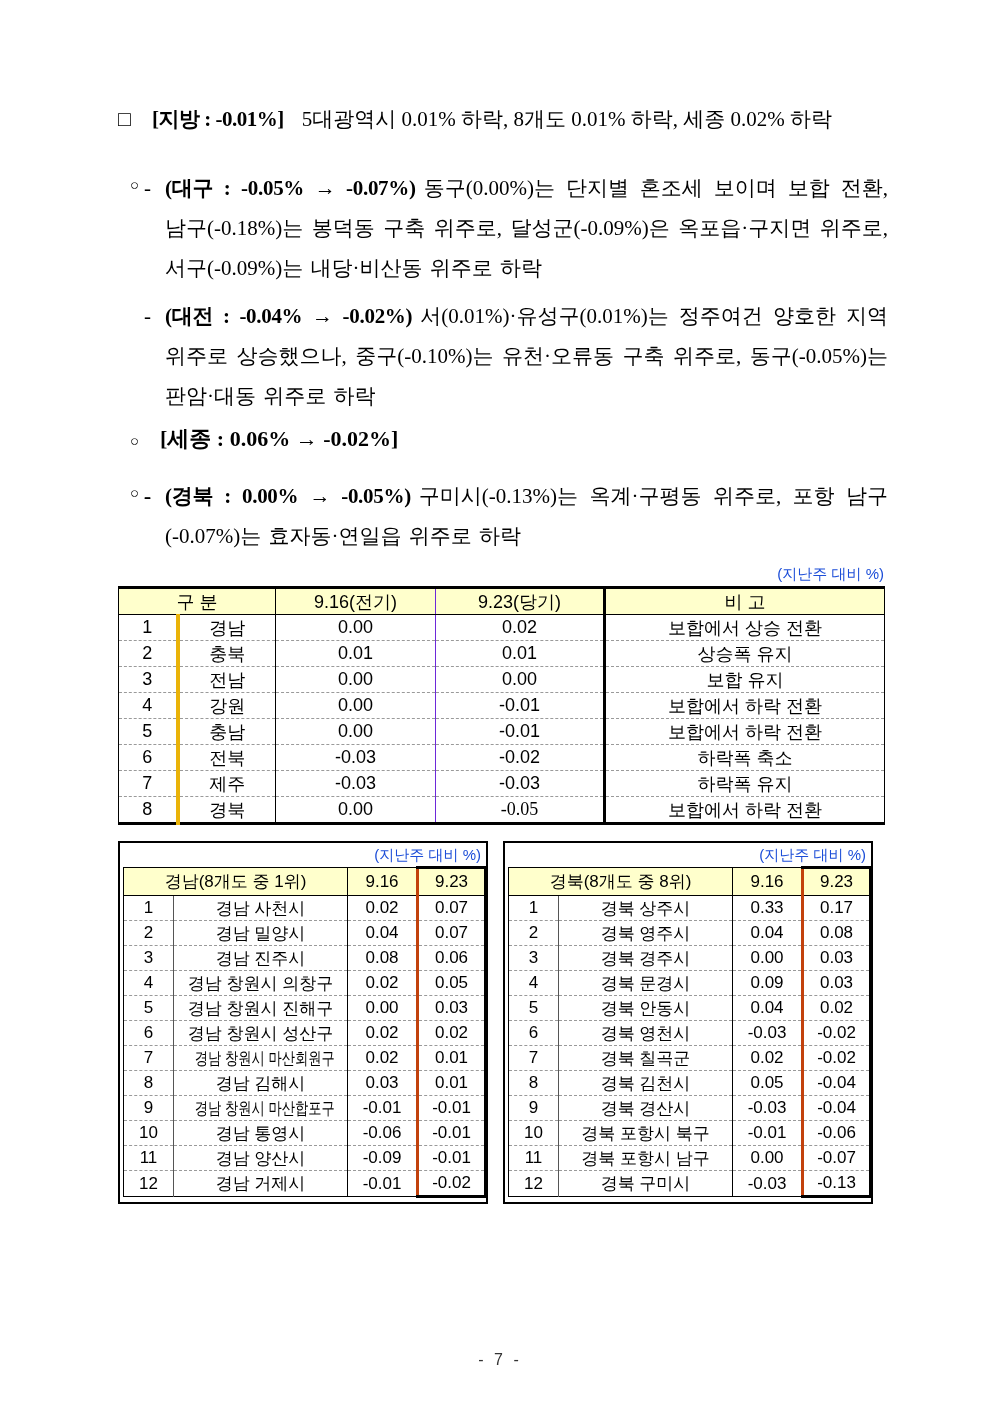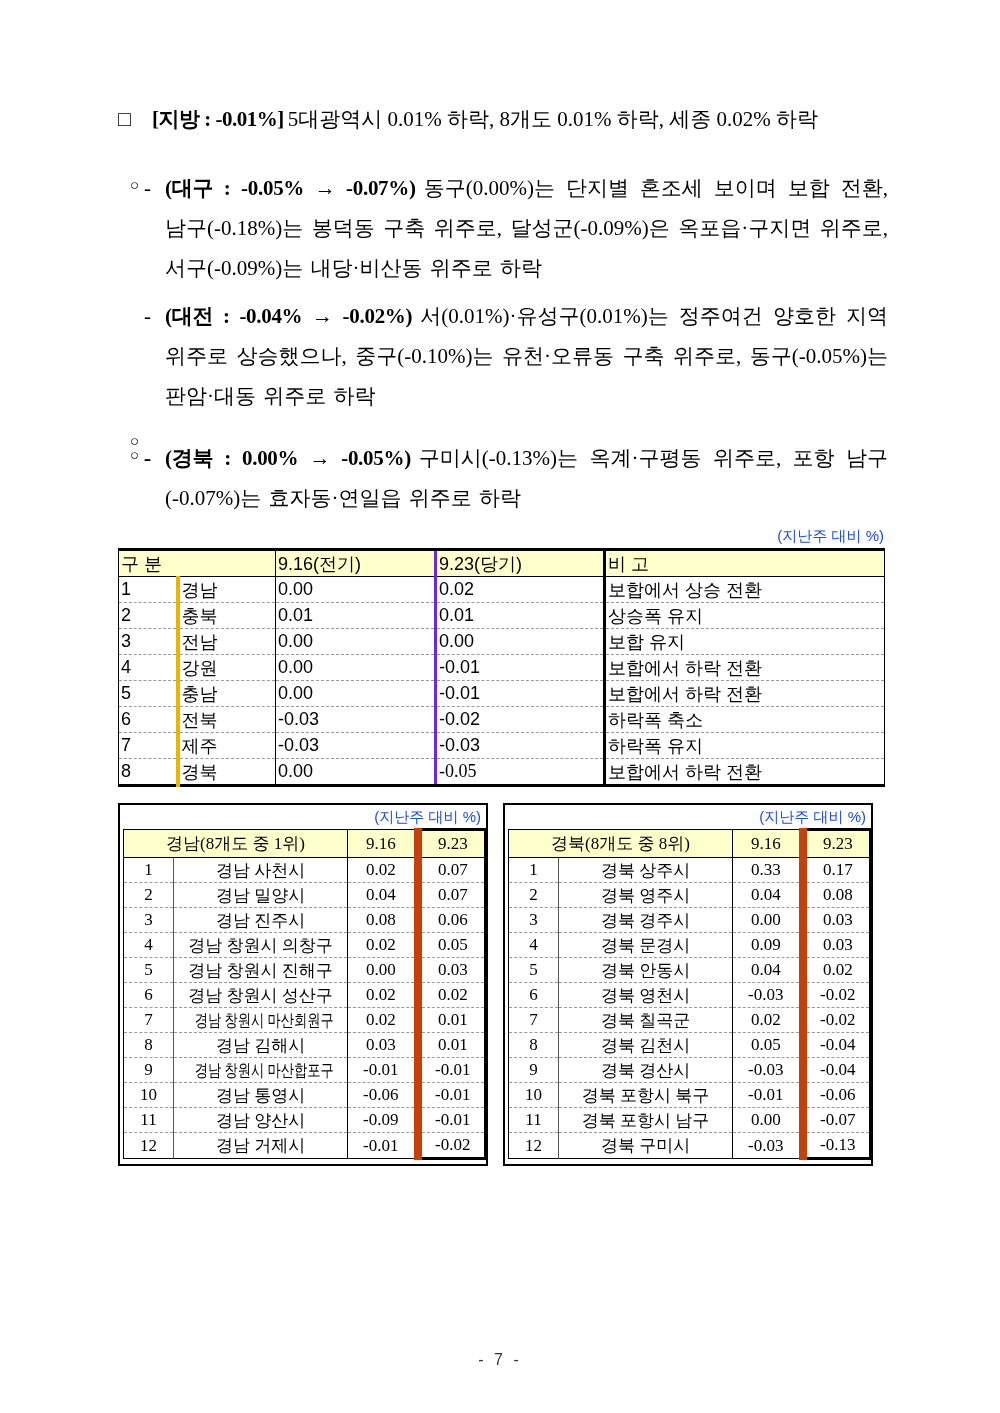--- a/index.html
+++ b/index.html
@@ -21,21 +21,21 @@
     padding-left: 34px;
     font-size: 21px;
     line-height: 30px;
     word-break: keep-all;
     white-space: nowrap;
   }
   .sq {
     position: absolute; left: 0; top: 0;
     font-size: 21px;
   }
-  .intro b { letter-spacing: -0.5px; margin-right: 4px; }
+  .intro b { letter-spacing: -0.5px; margin-right: 18px; }
 
   .circle-item {
     position: relative;
     margin: 6px 0 22px 0;
     padding-left: 42px;
     font-size: 22px;
     font-weight: bold;
     line-height: 30px;
     word-break: keep-all;
   }
@@ -74,73 +74,73 @@
     width: 766px;
     border-top: 3px solid #000;
     border-bottom: 3px solid #000;
     border-left: 1px solid #000;
     border-right: 1px solid #000;
     font-family: "Liberation Sans", "DejaVu Sans", sans-serif;
     font-size: 18px;
   }
   #summary-table th, #summary-table td {
     height: 25px; padding: 0 2px;
-    text-align: left; vertical-align: middle;
+    text-align: center; vertical-align: middle;
     overflow: hidden; white-space: nowrap;
     font-weight: normal;
   }
   #summary-table thead th {
     background: var(--header-bg, #ffffcc);
     border-bottom: 1px solid #000;
   }
   #summary-table .th-prev, #summary-table .th-remark { border-left: 1px solid #000; }
   #summary-table td.col-name { border-left: 4px solid #eab308; }
   #summary-table td.col-prev, #summary-table td.col-remark { border-left: 1px solid #000; }
   #summary-table tbody tr + tr td { border-top: 1px dashed #9a9a9a; }
   #summary-table .th-curr, #summary-table td.col-curr {
-    border-left: 3px solid #6d28d9; border-right: 3px solid #000;
+    border-left: 1px solid #6d28d9; border-right: 3px solid #000;
   }
   #summary-table .th-curr { border-top: 3px solid #000; }
   #summary-table tbody tr:last-child td.col-curr { border-bottom: 3px solid #000; font-family: Liberation Serif, serif; }
 
   
   .rank-row { display: flex; gap: 15px; margin-top: 16px; width: 766px; }
   .rank-box {
     width: 370px;
     border: 2px solid #000;
     padding: 2px 3px 4px 3px;
     box-sizing: border-box;
     background: #fff;
   }
   .rank-box .note { padding-right: 2px; margin-bottom: 1px; }
   .rank-table {
     border-collapse: collapse;
     table-layout: fixed;
     width: 100%;
     border: 1px solid #000;
-    font-family: Liberation Serif, serif;
+    font-family: Liberation Sans, sans-serif;
     font-size: 17px;
   }
   .rank-table th, .rank-table td {
     height: 24px; padding: 0 1px;
     text-align: center; vertical-align: middle;
     overflow: hidden; white-space: nowrap;
     font-weight: normal;
   }
   .rank-table thead th {
     height: 26px;
     background: var(--header-bg, #ffffcc);
     border-bottom: 1px solid #000;
   }
   .rank-table .th-prev { border-left: 1px solid #000; }
   .rank-table td.col-name { border-left: 1px solid #555; }
   .rank-table td.col-prev { border-left: 1px solid #000; }
   .rank-table tbody tr + tr td { border-top: 1px dashed #9a9a9a; }
   .rank-table .th-curr, .rank-table td.col-curr {
-    border-left: 8px solid #c2410c; border-right: 3px solid #000; text-align: center;
+    border-left: 3px solid #c2410c; border-right: 3px solid #000; text-align: center;
   }
   .rank-table .th-curr { border-top: 3px solid #000; }
   .rank-table tbody tr:last-child td.col-curr { border-bottom: 3px solid #000; }
   .rank-table .condensed {
     display: inline-block;
     transform: scaleX(0.78);
     transform-origin: center center;
     white-space: nowrap;
   }
 
@@ -172,21 +172,21 @@
 
     <p class="dash-item">
       <span class="dash">-</span><b>(대구 : -0.05% → -0.07%)</b><span>동구(0.00%)는 단지별 혼조세 보이며 보합 전환, 남구(-0.18%)는 봉덕동 구축 위주로, 달성군(-0.09%)은 옥포읍·구지면 위주로, 서구(-0.09%)는 내당·비산동 위주로 하락</span>
     </p>
 
     <p class="dash-item">
       <span class="dash">-</span><b>(대전 : -0.04% → -0.02%)</b><span>서(0.01%)·유성구(0.01%)는 정주여건 양호한 지역 위주로 상승했으나, 중구(-0.10%)는 유천·오류동 구축 위주로, 동구(-0.05%)는 판암·대동 위주로 하락</span>
     </p>
 
     <p class="circle-item">
-      <span class="circ">○</span>
+      <span class="circ">○</span><span>[세종 : 0.06% → -0.02%]</span>
     </p>
 
     <p class="dash-item">
       <span class="dash">-</span>
     </p>
 
     <p class="circle-item">
       <span class="circ">○</span>
     </p>
 

